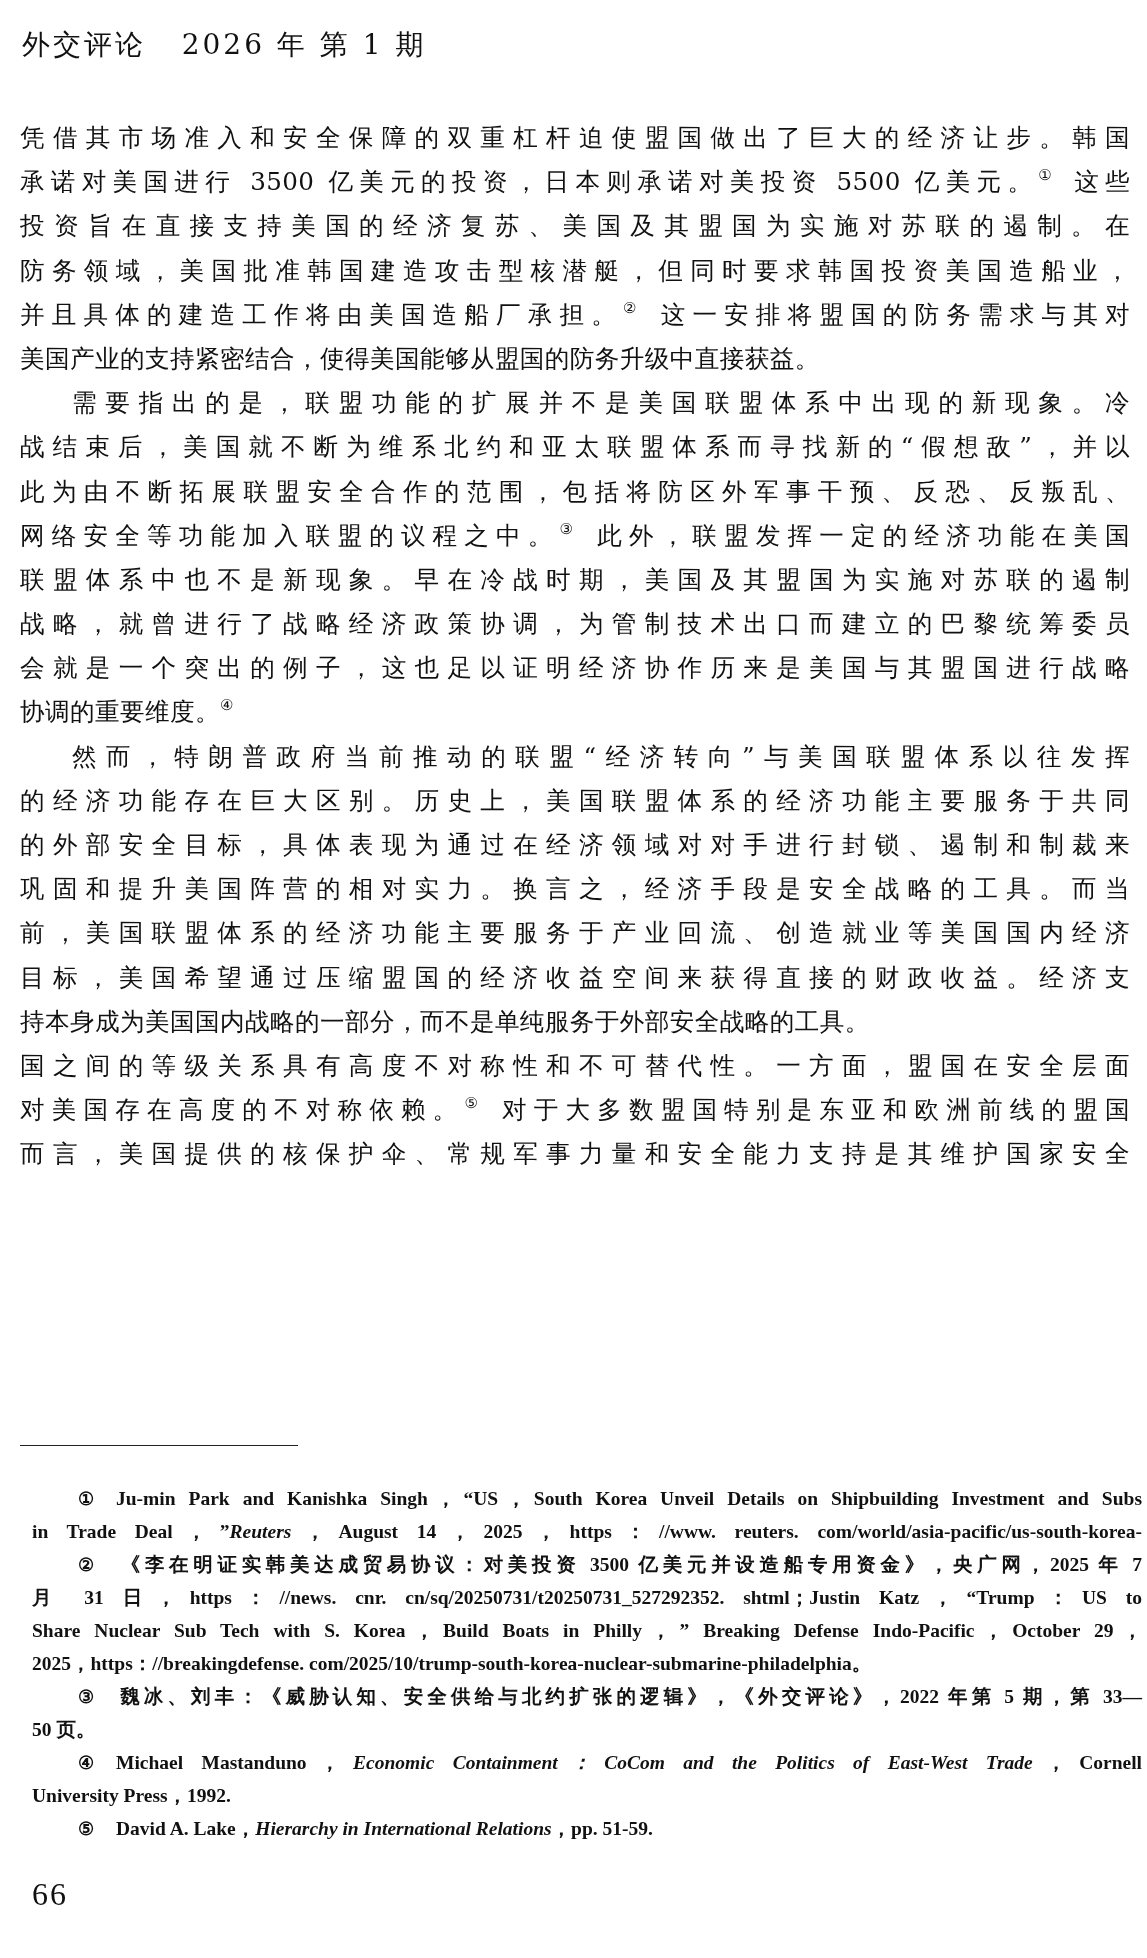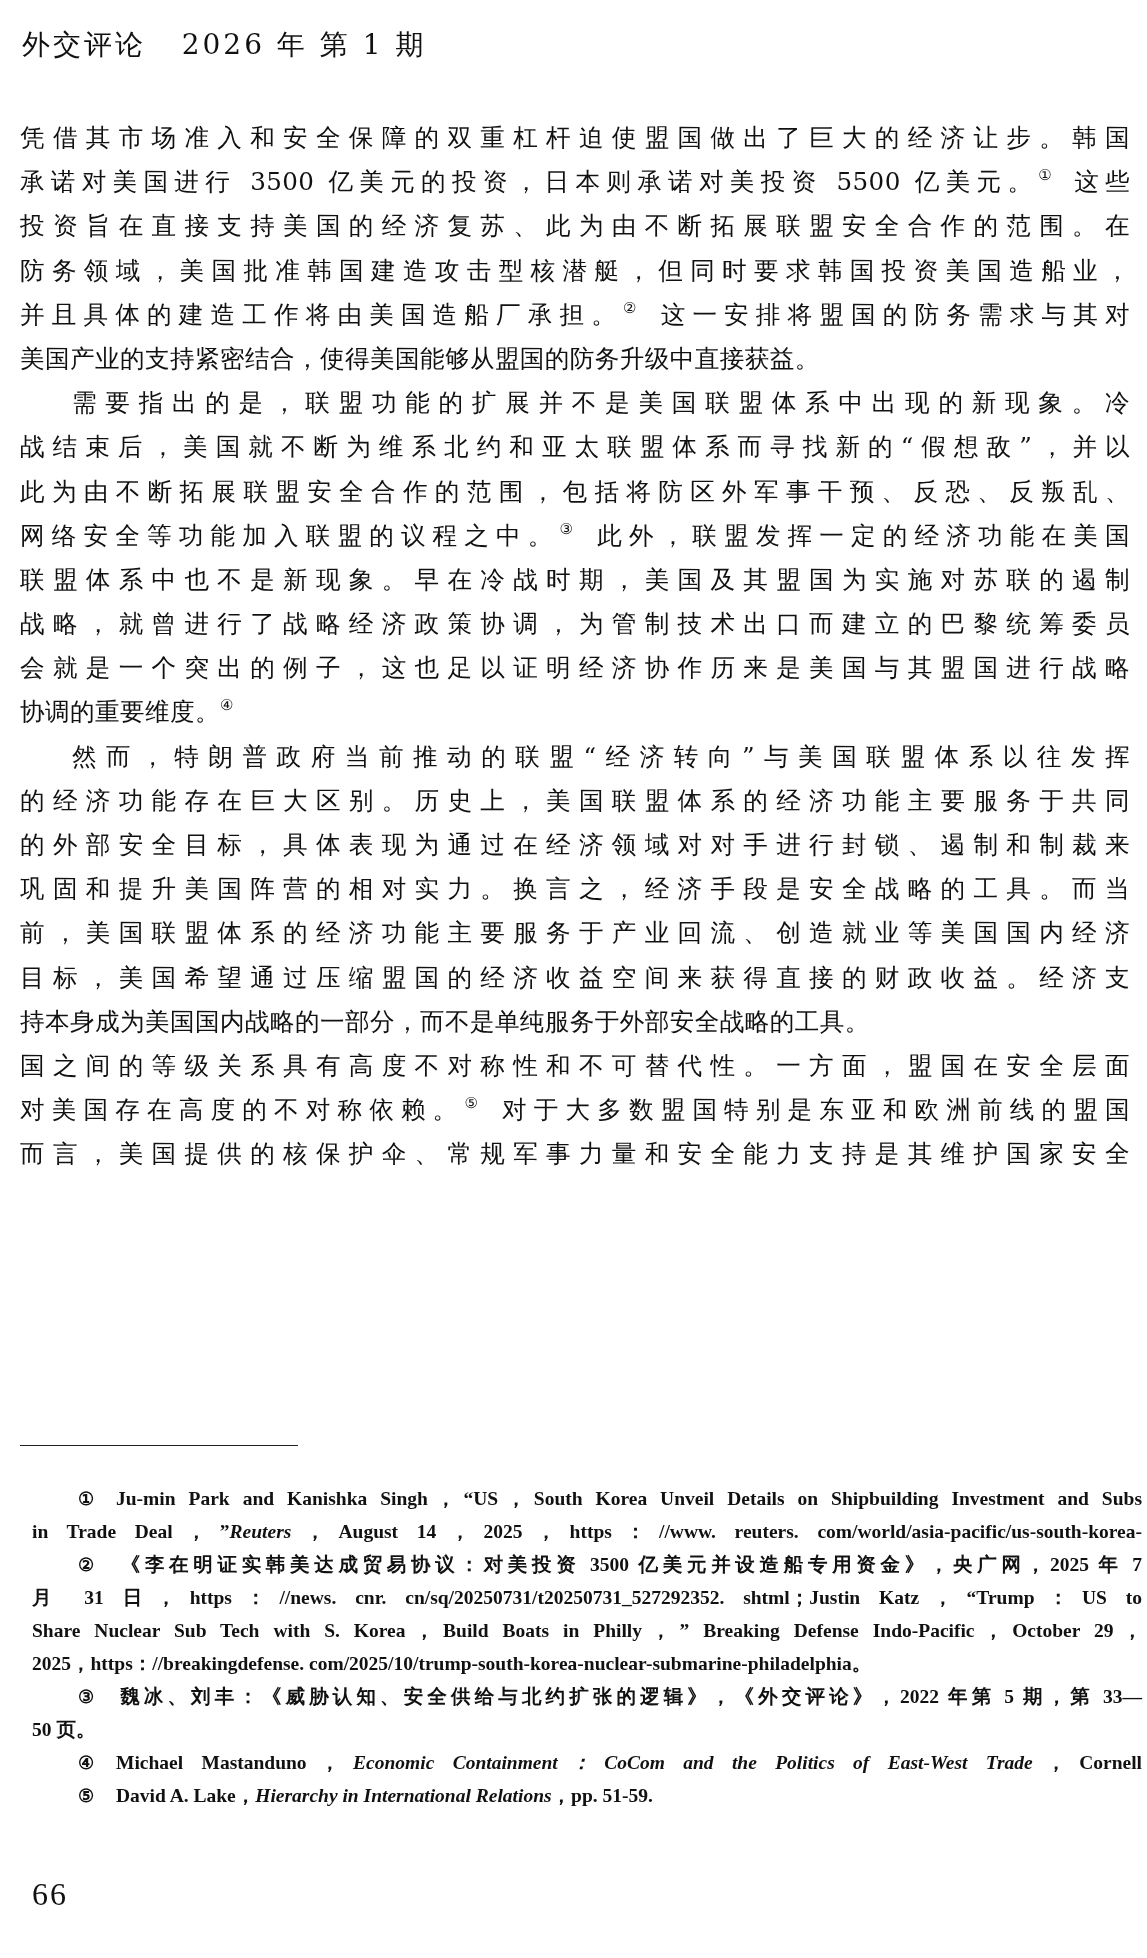--- a/index.html
+++ b/index.html
@@ -50,21 +50,21 @@
   }
 </style>
 </head>
 <body>
 
 <div class="running-header"><span>外交评论</span>   <span>2026 年 第 1 期</span></div>
 
 <div class="body-text">
   <div class="line">凭借其市场准入和安全保障的双重杠杆迫使盟国做出了巨大的经济让步。韩国</div>
   <div class="line"><span>承诺对美国进行 3500 亿美元的投资，日本则承诺对美投资 5500 亿美元。</span><sup class="fn">①</sup> <span>这些</span></div>
-  <div class="line">投资旨在直接支持美国的经济复苏、此为由不断拓展联盟安全合作的范围。在</div>
+  <div class="line">投资旨在直接支持美国的经济复苏、美国及其盟国为实施对苏联的遏制。在</div>
   <div class="line">防务领域，美国批准韩国建造攻击型核潜艇，但同时要求韩国投资美国造船业，</div>
   <div class="line"><span>并且具体的建造工作将由美国造船厂承担。</span><sup class="fn">②</sup> <span>这一安排将盟国的防务需求与其对</span></div>
   <div class="line last">美国产业的支持紧密结合，使得美国能够从盟国的防务升级中直接获益。</div>
 
   <div class="line indent">需要指出的是，联盟功能的扩展并不是美国联盟体系中出现的新现象。冷</div>
   <div class="line">战结束后，美国就不断为维系北约和亚太联盟体系而寻找新的“假想敌”，并以</div>
   <div class="line">此为由不断拓展联盟安全合作的范围，包括将防区外军事干预、反恐、反叛乱、</div>
   <div class="line"><span>网络安全等功能加入联盟的议程之中。</span><sup class="fn">③</sup> <span>此外，联盟发挥一定的经济功能在美国</span></div>
   <div class="line">联盟体系中也不是新现象。早在冷战时期，美国及其盟国为实施对苏联的遏制</div>
   <div class="line">战略，就曾进行了战略经济政策协调，为管制技术出口而建立的巴黎统筹委员</div>
@@ -93,17 +93,18 @@
 
   <div class="fline indent"><span class="fn-mark">②</span><span>《李在明证实韩美达成贸易协议：对美投资 3500 亿美元并设造船专用资金》，央广网，2025 年 7</span></div>
   <div class="fline">月 31 日，https：//news. cnr. cn/sq/20250731/t20250731_527292352. shtml；Justin Katz，“Trump：US to</div>
   <div class="fline">Share Nuclear Sub Tech with S. Korea，Build Boats in Philly，” Breaking Defense Indo-Pacific，October 29，</div>
   <div class="fline last">2025，https：//breakingdefense. com/2025/10/trump-south-korea-nuclear-submarine-philadelphia。</div>
 
   <div class="fline indent"><span class="fn-mark">③</span><span>魏冰、刘丰：《威胁认知、安全供给与北约扩张的逻辑》，《外交评论》，2022 年第 5 期，第 33—</span></div>
   <div class="fline last">50 页。</div>
 
   <div class="fline indent"><span class="fn-mark">④</span><span>Michael Mastanduno，</span><span class="it">Economic Containment：CoCom and the Politics of East-West Trade</span><span>，Cornell</span></div>
+  <div class="fline last">University Press，1992.</div>
 
   <div class="fline indent last"><span class="fn-mark">⑤</span><span>David A. Lake，</span><span class="it">Hierarchy in International Relations</span><span>，pp. 51-59.</span></div>
 </div>
 
 <div class="page-number">66</div>
 
 </body></html>

